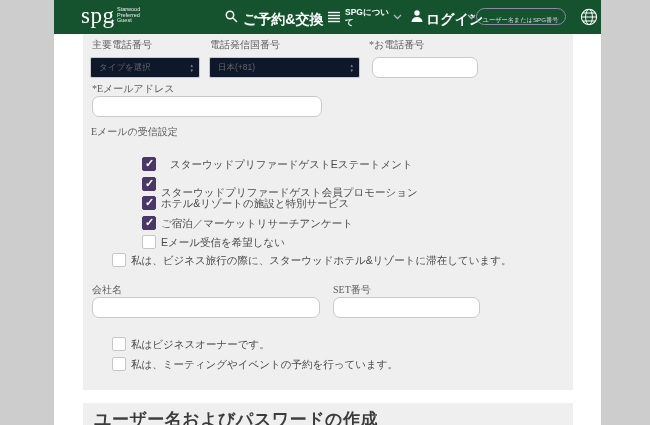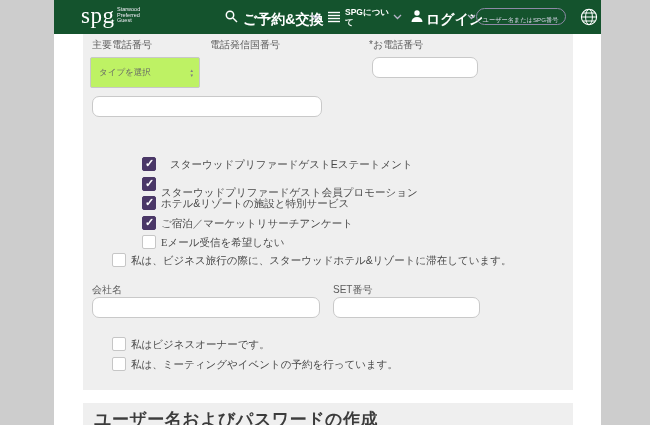--- a/index.html
+++ b/index.html
@@ -21,22 +21,22 @@
   #search-ic{left:171px;top:10px;} #menu-ic{left:273px;top:11px;} #user-ic{left:356px;top:9px;} #globe-ic{left:526px;top:8px;}
   #pill{position:absolute;left:422px;top:8px;width:90px;height:17px;border:1px solid #8d89a6;border-radius:9px;box-sizing:border-box;overflow:hidden;}
   #pill span{display:inline-block;font-size:10px;color:#d9d6e9;line-height:15px;padding-left:9px;transform:scale(.62);transform-origin:0 50%;white-space:nowrap;}
 
   
   .section{position:absolute;left:29px;width:490px;background:#efefef;}
   #sec1{top:34px;height:356px;}
   #sec2{top:403px;height:60px;}
   #sec2 h2{position:absolute;left:11px;top:5px;margin:0;font-size:17px;font-weight:bold;color:#3c3c3c;letter-spacing:.5px;}
 
-  .flabel{position:absolute;font-size:10px;color:#5c5c5c;white-space:nowrap;}
-  .selectbox{position:absolute;height:31px;background:#bef264;border:1px solid #c8c8c8;border-radius:2px;box-sizing:border-box;}
+  .flabel{position:absolute;font-size:10px;color:#5c5c5c;white-space:nowrap;font-family:Liberation Serif, serif;}
+  .selectbox{position:absolute;height:21px;background:#0f172a;border:1px solid #c8c8c8;border-radius:2px;box-sizing:border-box;}
   .selectbox .val{position:absolute;left:8px;top:50%;transform:translateY(-50%);font-size:8.5px;color:#666;white-space:nowrap;}
   .stepper{position:absolute;right:5px;top:50%;transform:translateY(-50%);display:flex;flex-direction:column;align-items:center;color:#808080;font-size:4.5px;line-height:1.2;}
   .tinput{position:absolute;height:21px;background:#fff;border:1px solid #c9c9c9;border-radius:7px;box-sizing:border-box;padding:0 6px;font-size:10px;color:#333;outline:none;}
 
   .cbrow{position:absolute;}
   .cbox{position:absolute;width:14px;height:14px;background:#fff;border:1px solid #c6c6c6;border-radius:2px;box-sizing:border-box;}
   .cbox.checked{background:#4a3767;border-color:#4a3767;}
   .cbox.checked::after{content:"\2713";position:absolute;left:2px;top:-1px;color:#fff;font-size:11px;font-weight:bold;}
   .cblabel{position:absolute;font-size:10.5px;color:#494949;white-space:nowrap;top:1px;}
 </style>
@@ -99,44 +99,53 @@
     <div class="flabel" style="left:156px;top:38px;">電話発信国番号</div>
     <div class="flabel" style="left:315px;top:38px;">*お電話番号</div>
 
     <div class="selectbox" style="left:36px;top:57px;width:110px;">
       <span class="val">タイプを選択</span>
       <span class="stepper">
           <span>▲</span>
           <span>▼</span>
         </span>
     </div>
+    <div class="selectbox" style="left:155px;top:57px;width:151px;">
+      <span class="val">日本(+81)</span>
+      <span class="stepper">
+          <span>▲</span>
+          <span>▼</span>
+        </span>
+    </div>
     <input class="tinput" style="left: 318px; top: 57px; width: 106px;" type="text" value="">
 
+    <div class="flabel" style="left:38px;top:82px;">*Eメールアドレス</div>
     <input class="tinput" style="left: 38px; top: 96px; width: 230px;" type="text" value="">
 
+    <div class="flabel" style="left:37px;top:125px;">Eメールの受信設定</div>
 
     <div class="cbrow" style="left:88px;top:157px;">
       <div class="cbox checked"></div>
       <div class="cblabel" style="left:28px;">スターウッドプリファードゲストEステートメント</div>
     </div>
     <div class="cbrow" style="left:88px;top:177px;">
       <div class="cbox checked"></div>
       <div class="cblabel" style="left:19px;margin-top:8px;">スターウッドプリファードゲスト会員プロモーション</div>
     </div>
     <div class="cbrow" style="left:88px;top:196px;">
       <div class="cbox checked"></div>
       <div class="cblabel" style="left:19px;">ホテル&amp;リゾートの施設と特別サービス</div>
     </div>
     <div class="cbrow" style="left:88px;top:216px;">
       <div class="cbox checked"></div>
       <div class="cblabel" style="left:19px;">ご宿泊／マーケットリサーチアンケート</div>
     </div>
     <div class="cbrow" style="left:88px;top:235px;">
       <div class="cbox"></div>
-      <div class="cblabel" style="left:19px;font-family:Liberation Serif, serif;">Eメール受信を希望しない</div>
+      <div class="cblabel" style="left:19px;">Eメール受信を希望しない</div>
     </div>
 
     <div class="cbrow" style="left:58px;top:253px;">
       <div class="cbox"></div>
       <div class="cblabel" style="left:19px;">私は、ビジネス旅行の際に、スターウッドホテル&amp;リゾートに滞在しています。</div>
     </div>
 
     <div class="flabel" style="left:38px;top:283px;">会社名</div>
     <div class="flabel" style="left:279px;top:283px;">SET番号</div>
     <input class="tinput" style="left: 38px; top: 297px; width: 228px;" type="text" value="">

